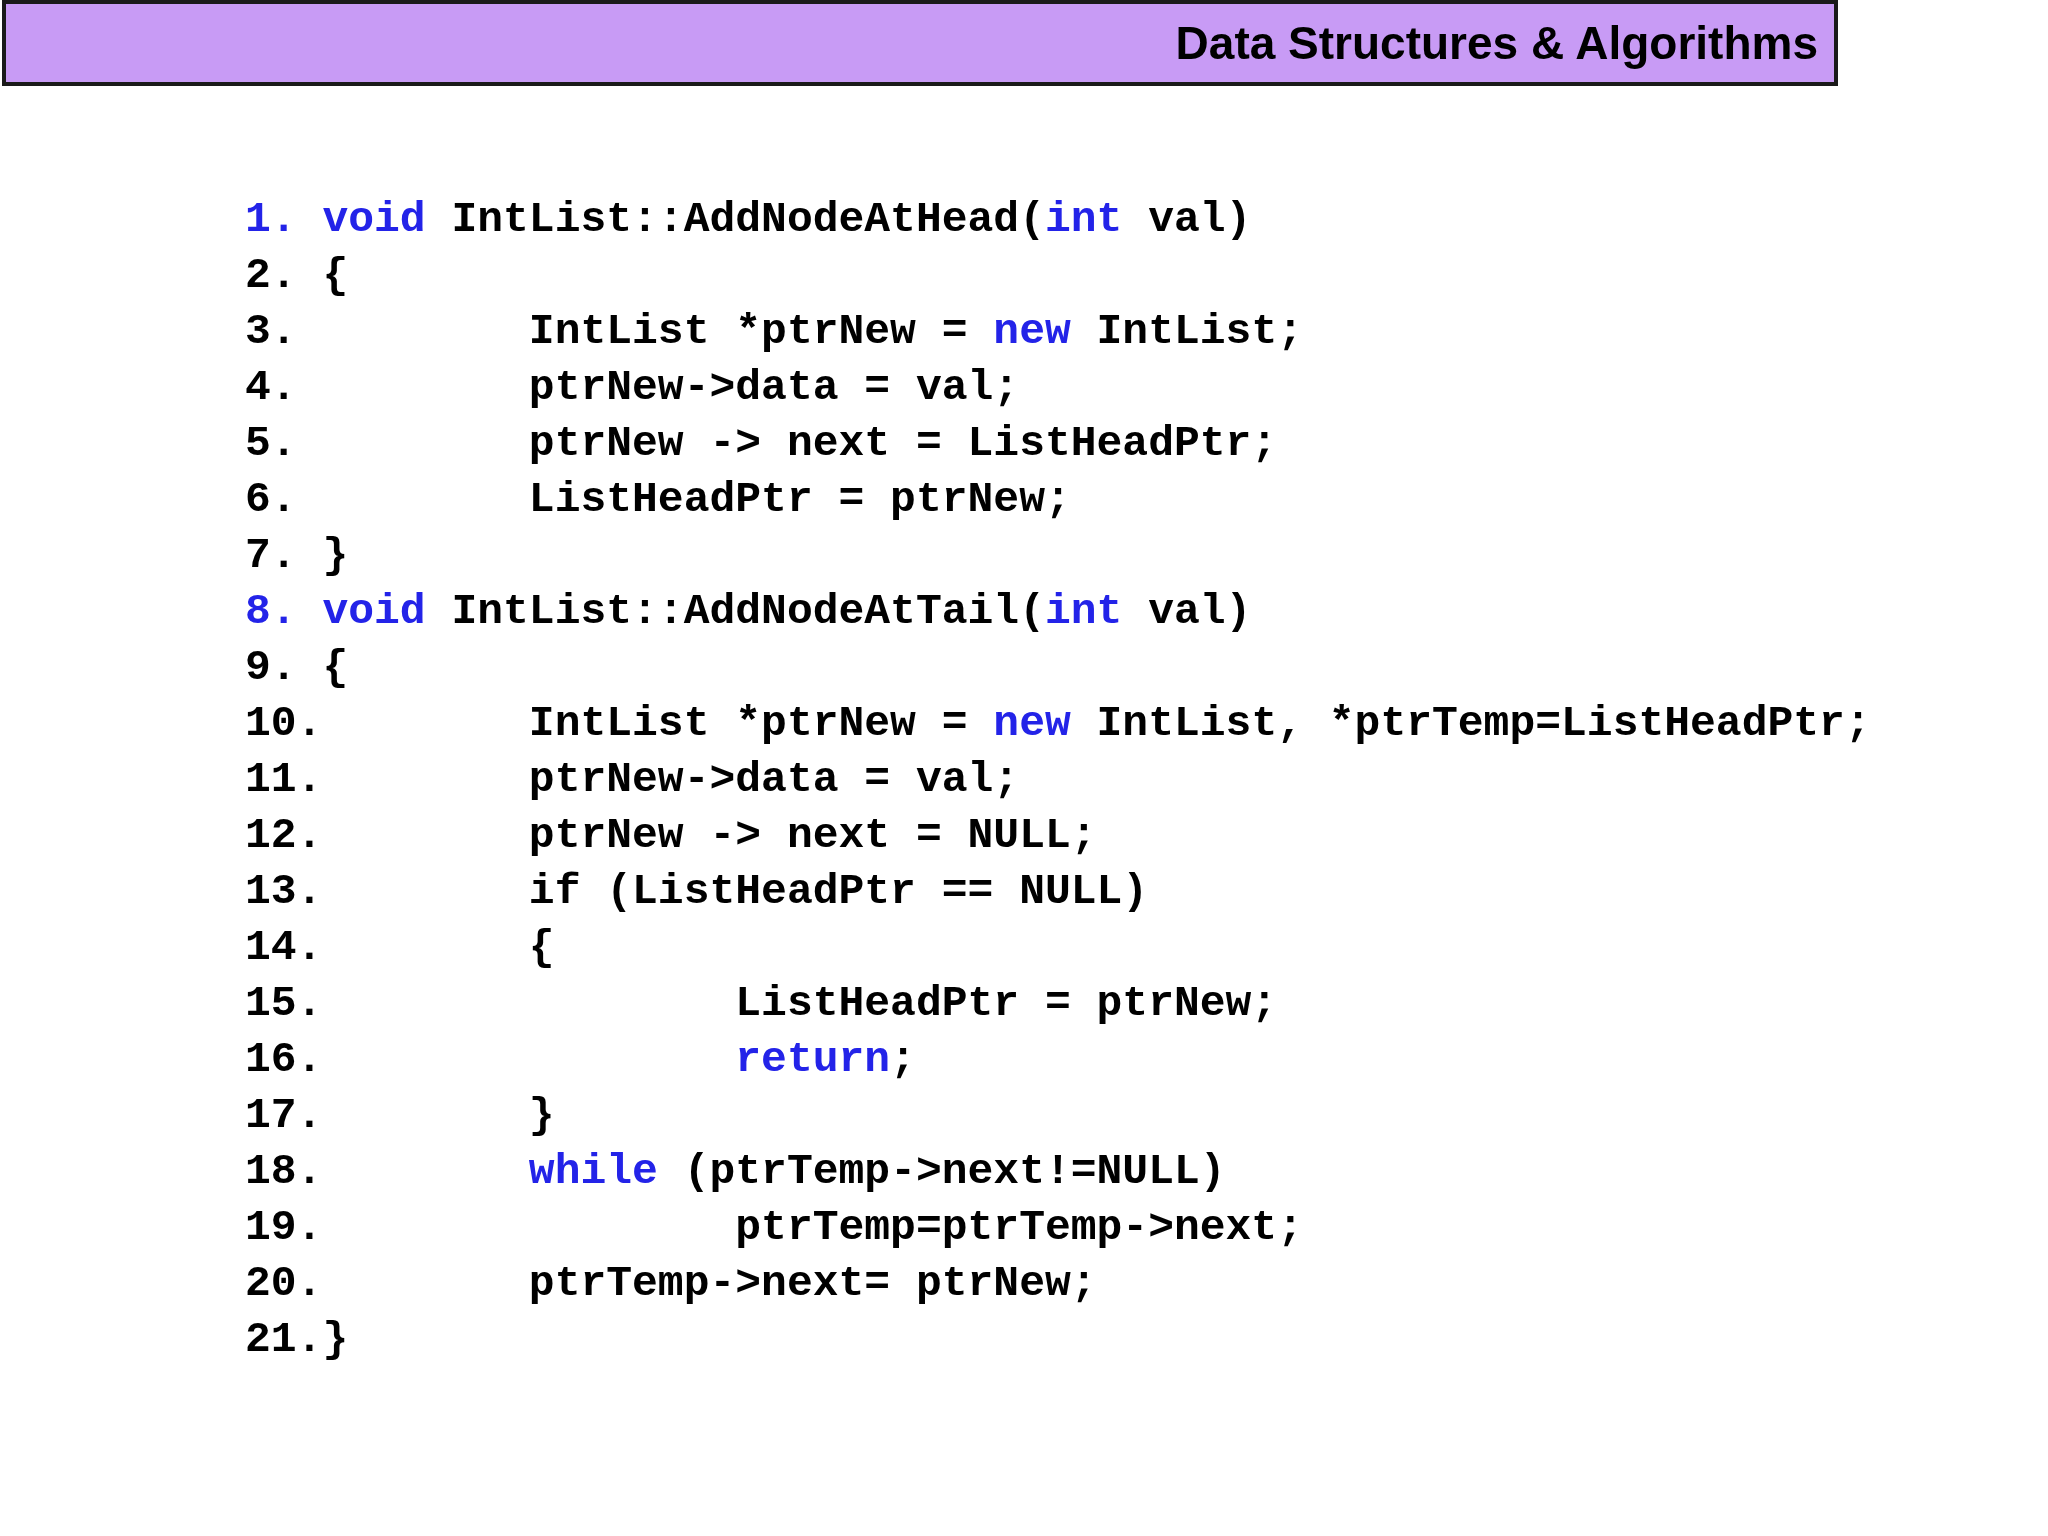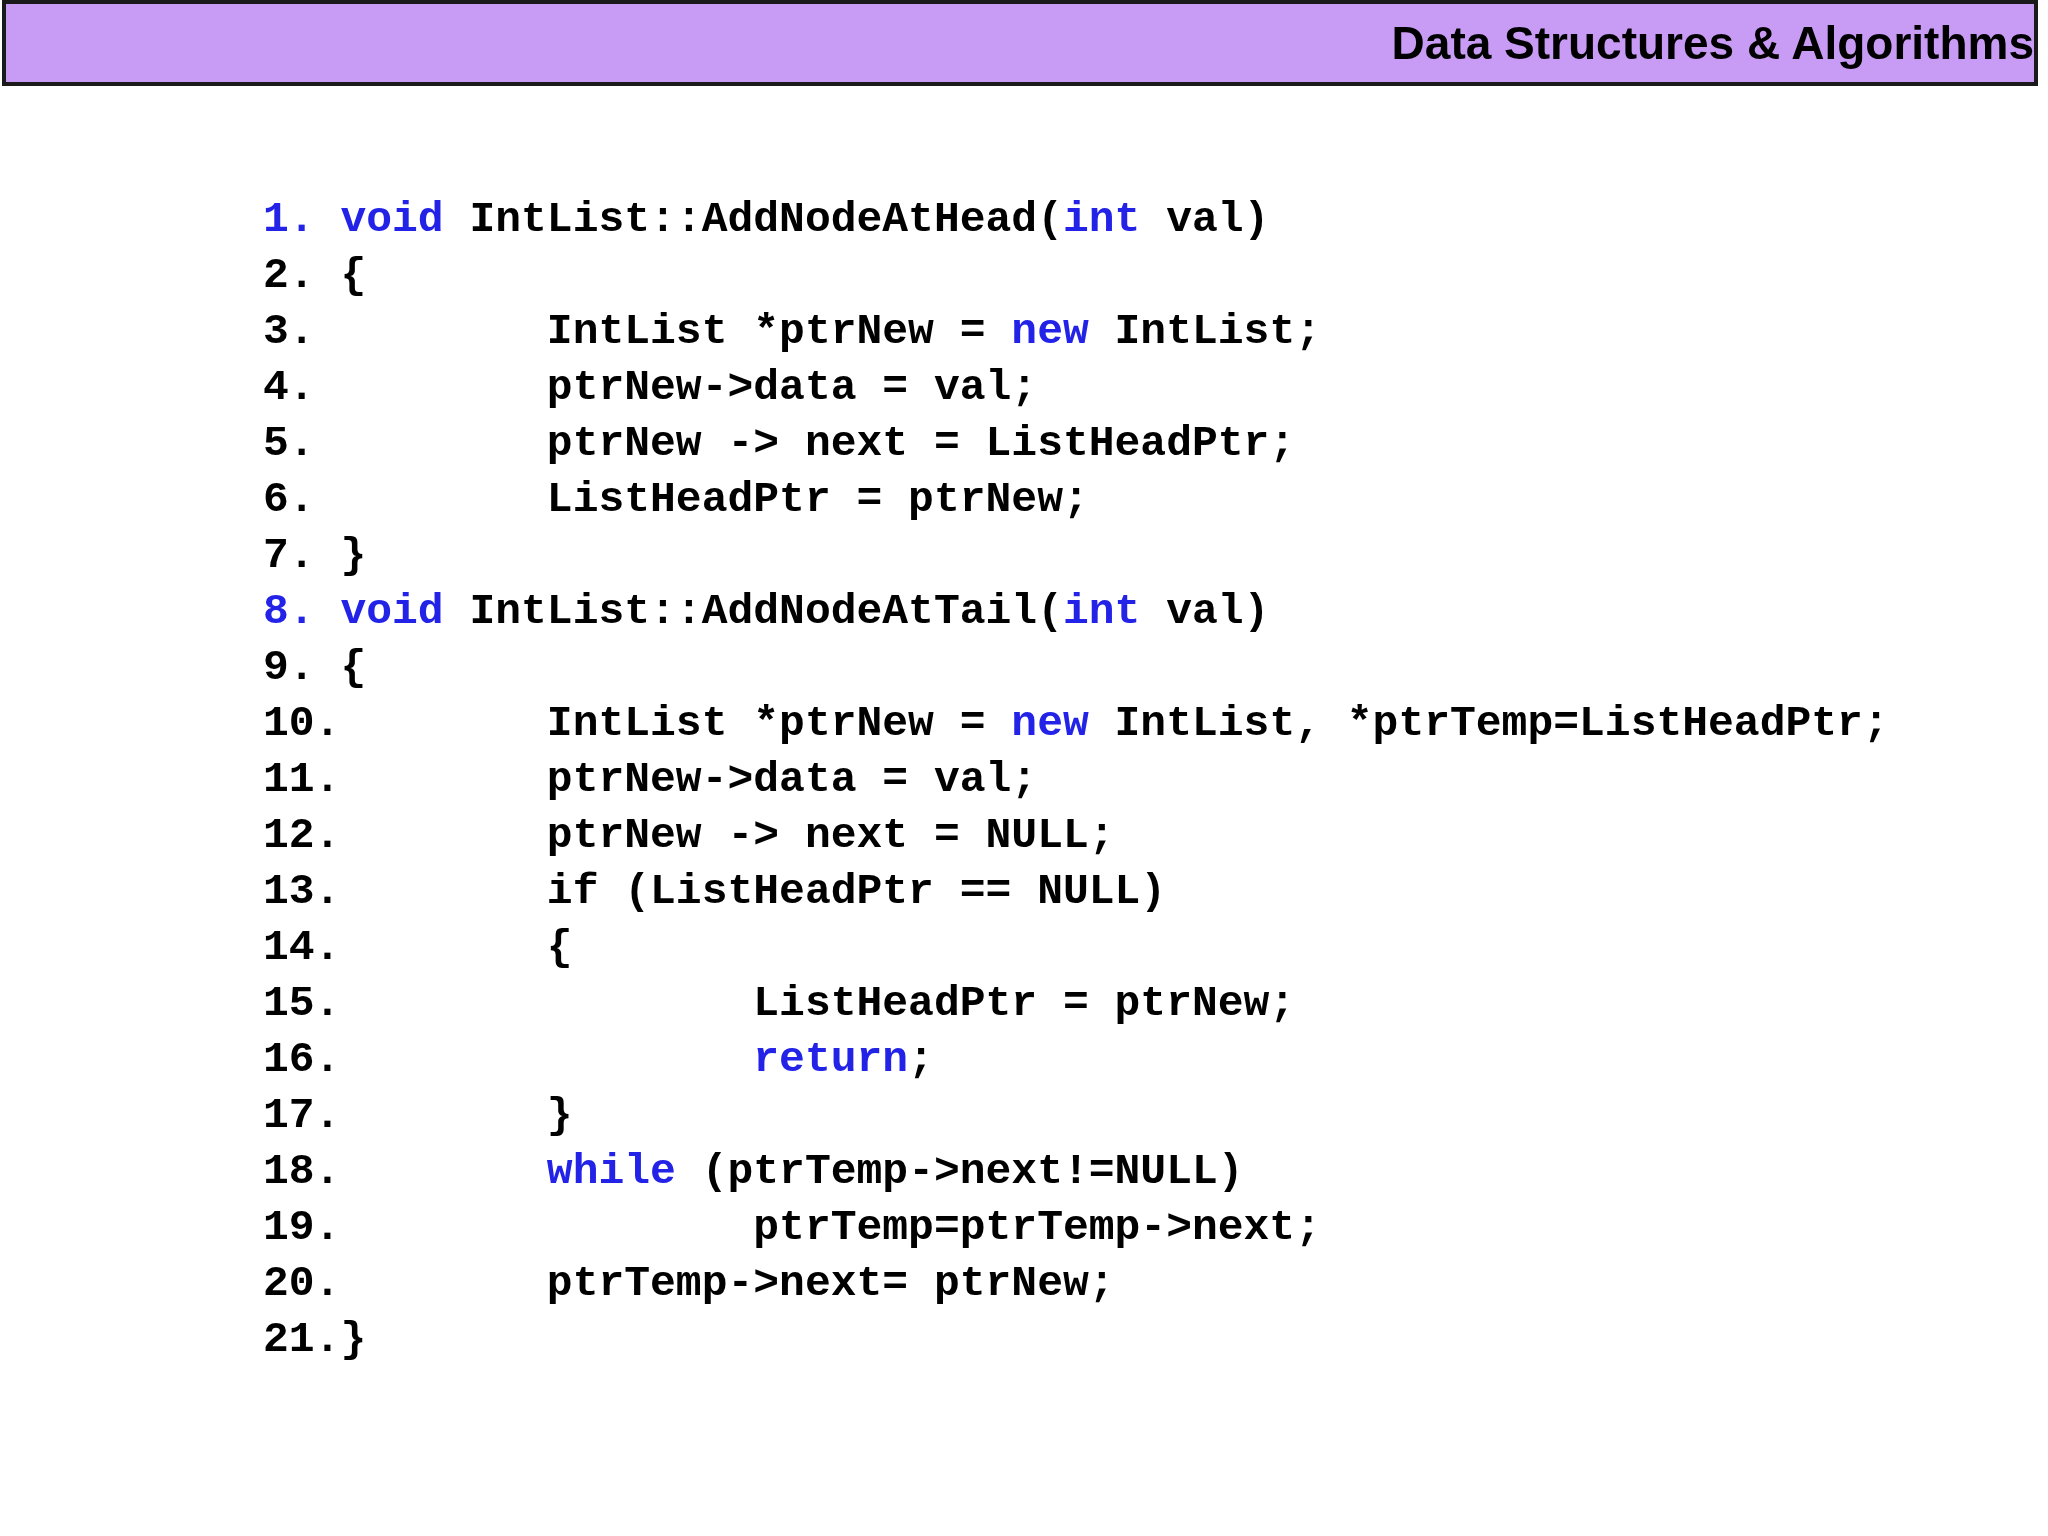--- a/index.html
+++ b/index.html
@@ -12,38 +12,39 @@
   }
   .slide {
     position: absolute;
     inset: 0;
     background: #ffffff;
   }
   .header-bar {
     position: absolute;
     left: 2px;
     top: 0;
-    width: 2036px;
+    width: 1836px;
     height: 86px;
     background: var(--header-bg, #C89BF5);
     border: 4px solid var(--header-border, #1a1a1a);
     display: flex;
     align-items: center;
     justify-content: flex-end;
+    padding-right: 16px;
   }
   .slide-title {
     font-family: "Liberation Sans", sans-serif;
     font-weight: bold;
     font-size: 46px;
     color: #000000;
     white-space: nowrap;
   }
   .code-block {
     position: absolute;
-    left: 263px;
+    left: 245px;
     top: 192px;
     font-family: "Liberation Mono", "DejaVu Sans Mono", monospace;
     font-weight: bold;
     font-size: 43px;
     line-height: 56px;
     white-space: pre;
     color: var(--code-color, #000000);
   }
   .code-line { white-space: pre; }
   .kw { color: var(--kw-color, #2323E8); }

